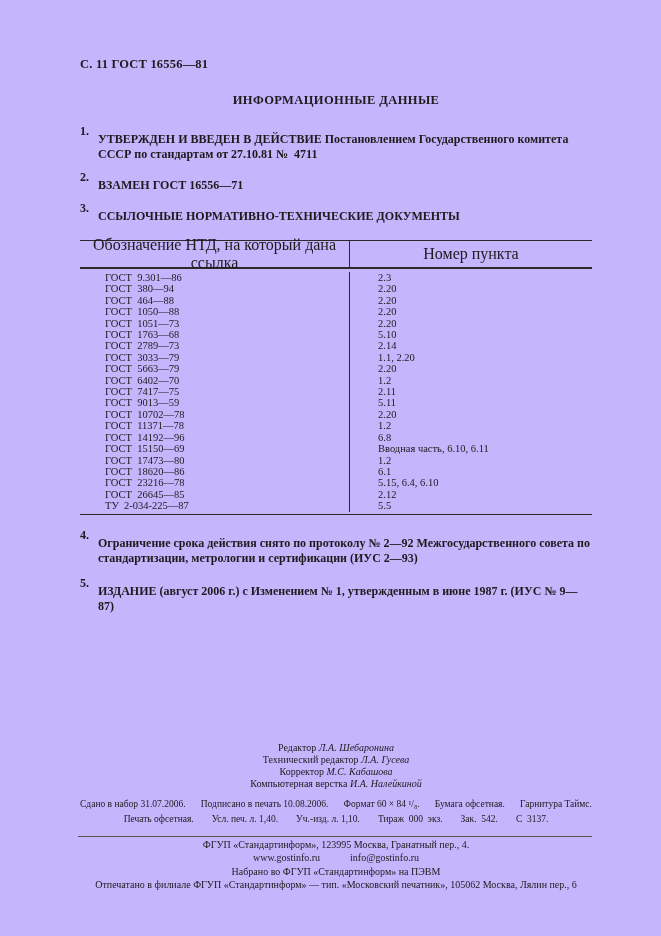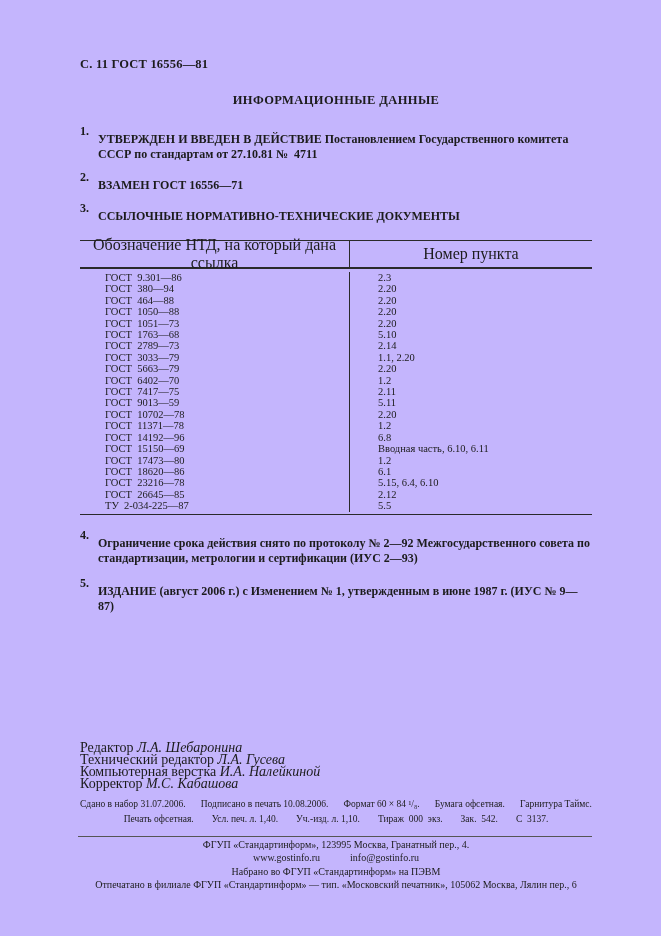--- a/index.html
+++ b/index.html
@@ -44,21 +44,21 @@
   .t-head .th{text-align:center;}
   .t-head .th-left{width:269px;flex:0 0 269px;box-sizing:border-box;}
   .t-head .th-right{flex:1;border-left:1px solid #2a2a2a;align-self:stretch;
     display:flex;align-items:center;justify-content:center;}
   .t-body{padding:3px 0 2px 0;}
   .t-row{display:flex;line-height:11.4px;}
   .t-cell{white-space:pre;}
   .t-cell.tl{width:269px;flex:0 0 269px;box-sizing:border-box;padding-left:25px;}
   .t-cell.tr2{flex:1;border-left:1px solid #2a2a2a;padding-left:28px;}
 
-  .colophon{margin-top:128px;text-align:left;font-size:14px;line-height:12px;}
+  .colophon{margin-top:128px;text-align:center;font-size:10px;line-height:12px;}
   .colophon .name{font-style:italic;}
 
   .imprint{margin-top:9px;font-size:9.5px;line-height:11px;}
   .imprint .line{display:flex;}
   .imprint .line1{justify-content:space-between;}
   .imprint .line2{justify-content:center;gap:18px;margin-top:4px;}
   .imprint span{white-space:pre;}
 
   .rule{margin-top:11px;border-top:1px solid #555;height:0;margin-left:-2px;margin-right:0;}
 
@@ -189,22 +189,22 @@
   </div>
 
   <div class="item item-5">
     <span class="item-num">5.</span>
     <div class="item-text">ИЗДАНИЕ (август 2006 г.) с Изменением № 1, утвержденным в июне 1987 г. (ИУС № 9—87)</div>
   </div>
 
   <div class="colophon">
     <div><span>Редактор </span><span class="name">Л.А. Шебаронина</span></div>
     <div><span>Технический редактор </span><span class="name">Л.А. Гусева</span></div>
+    <div><span>Корректор </span><span class="name">М.С. Кабашова</span></div>
     <div><span>Компьютерная верстка </span><span class="name">И.А. Налейкиной</span></div>
-    <div><span>Корректор </span><span class="name">М.С. Кабашова</span></div>
   </div>
 
   <div class="imprint">
     <div class="line line1">
       <span>Сдано в набор 31.07.2006.</span>
       <span>Подписано в печать 10.08.2006.</span>
       <span>Формат 60 × 84 ¹/₈.</span>
       <span>Бумага офсетная.</span>
       <span>Гарнитура Таймс.</span>
     </div>

